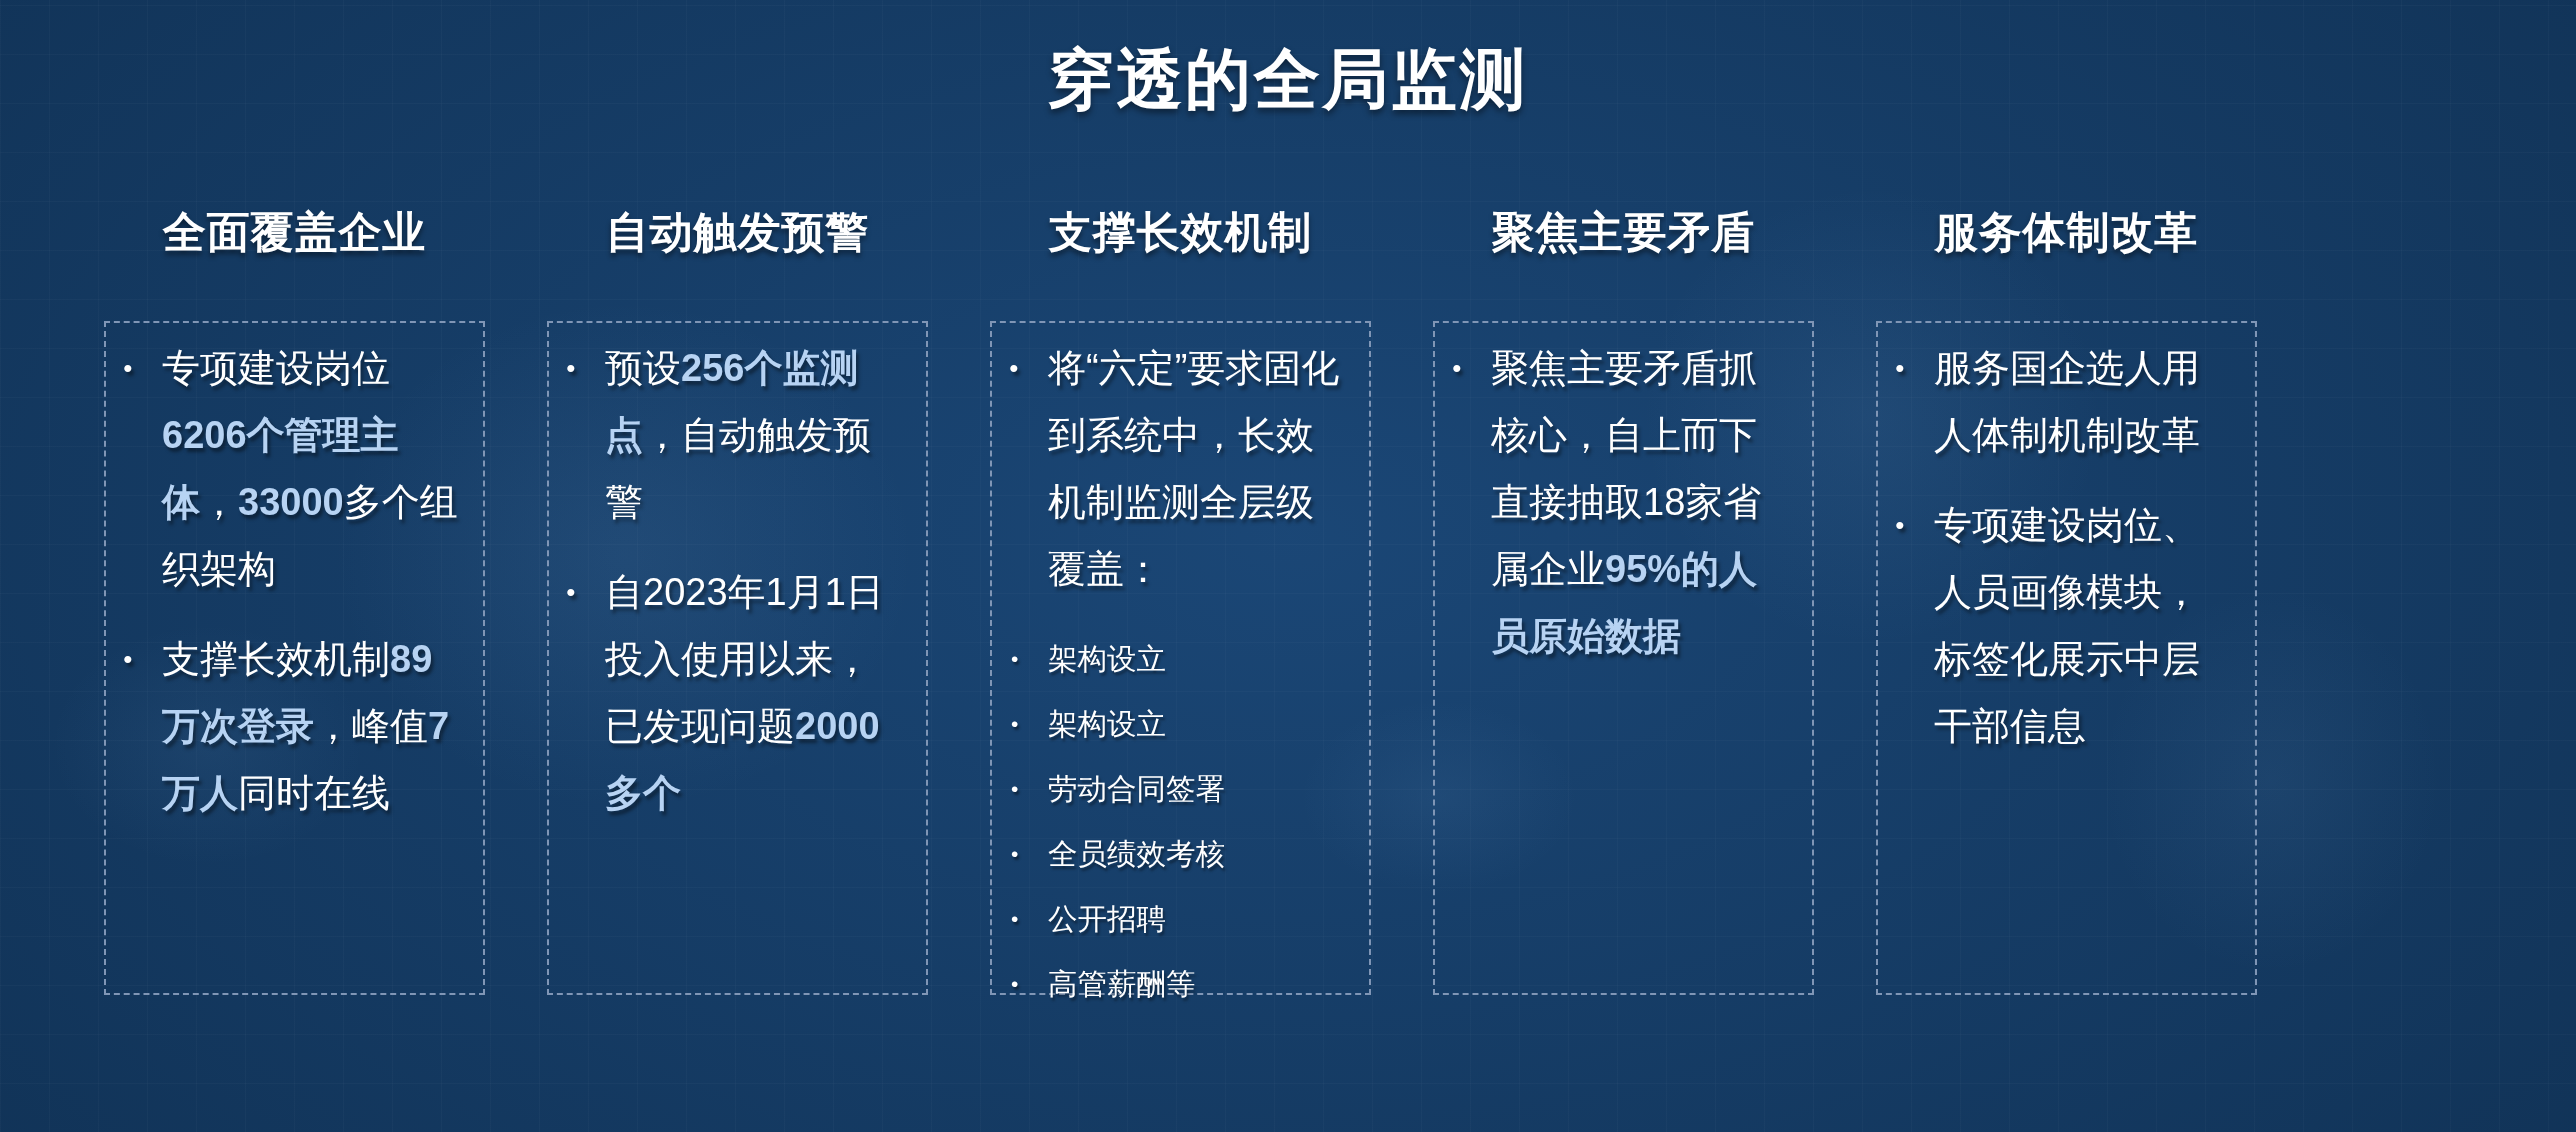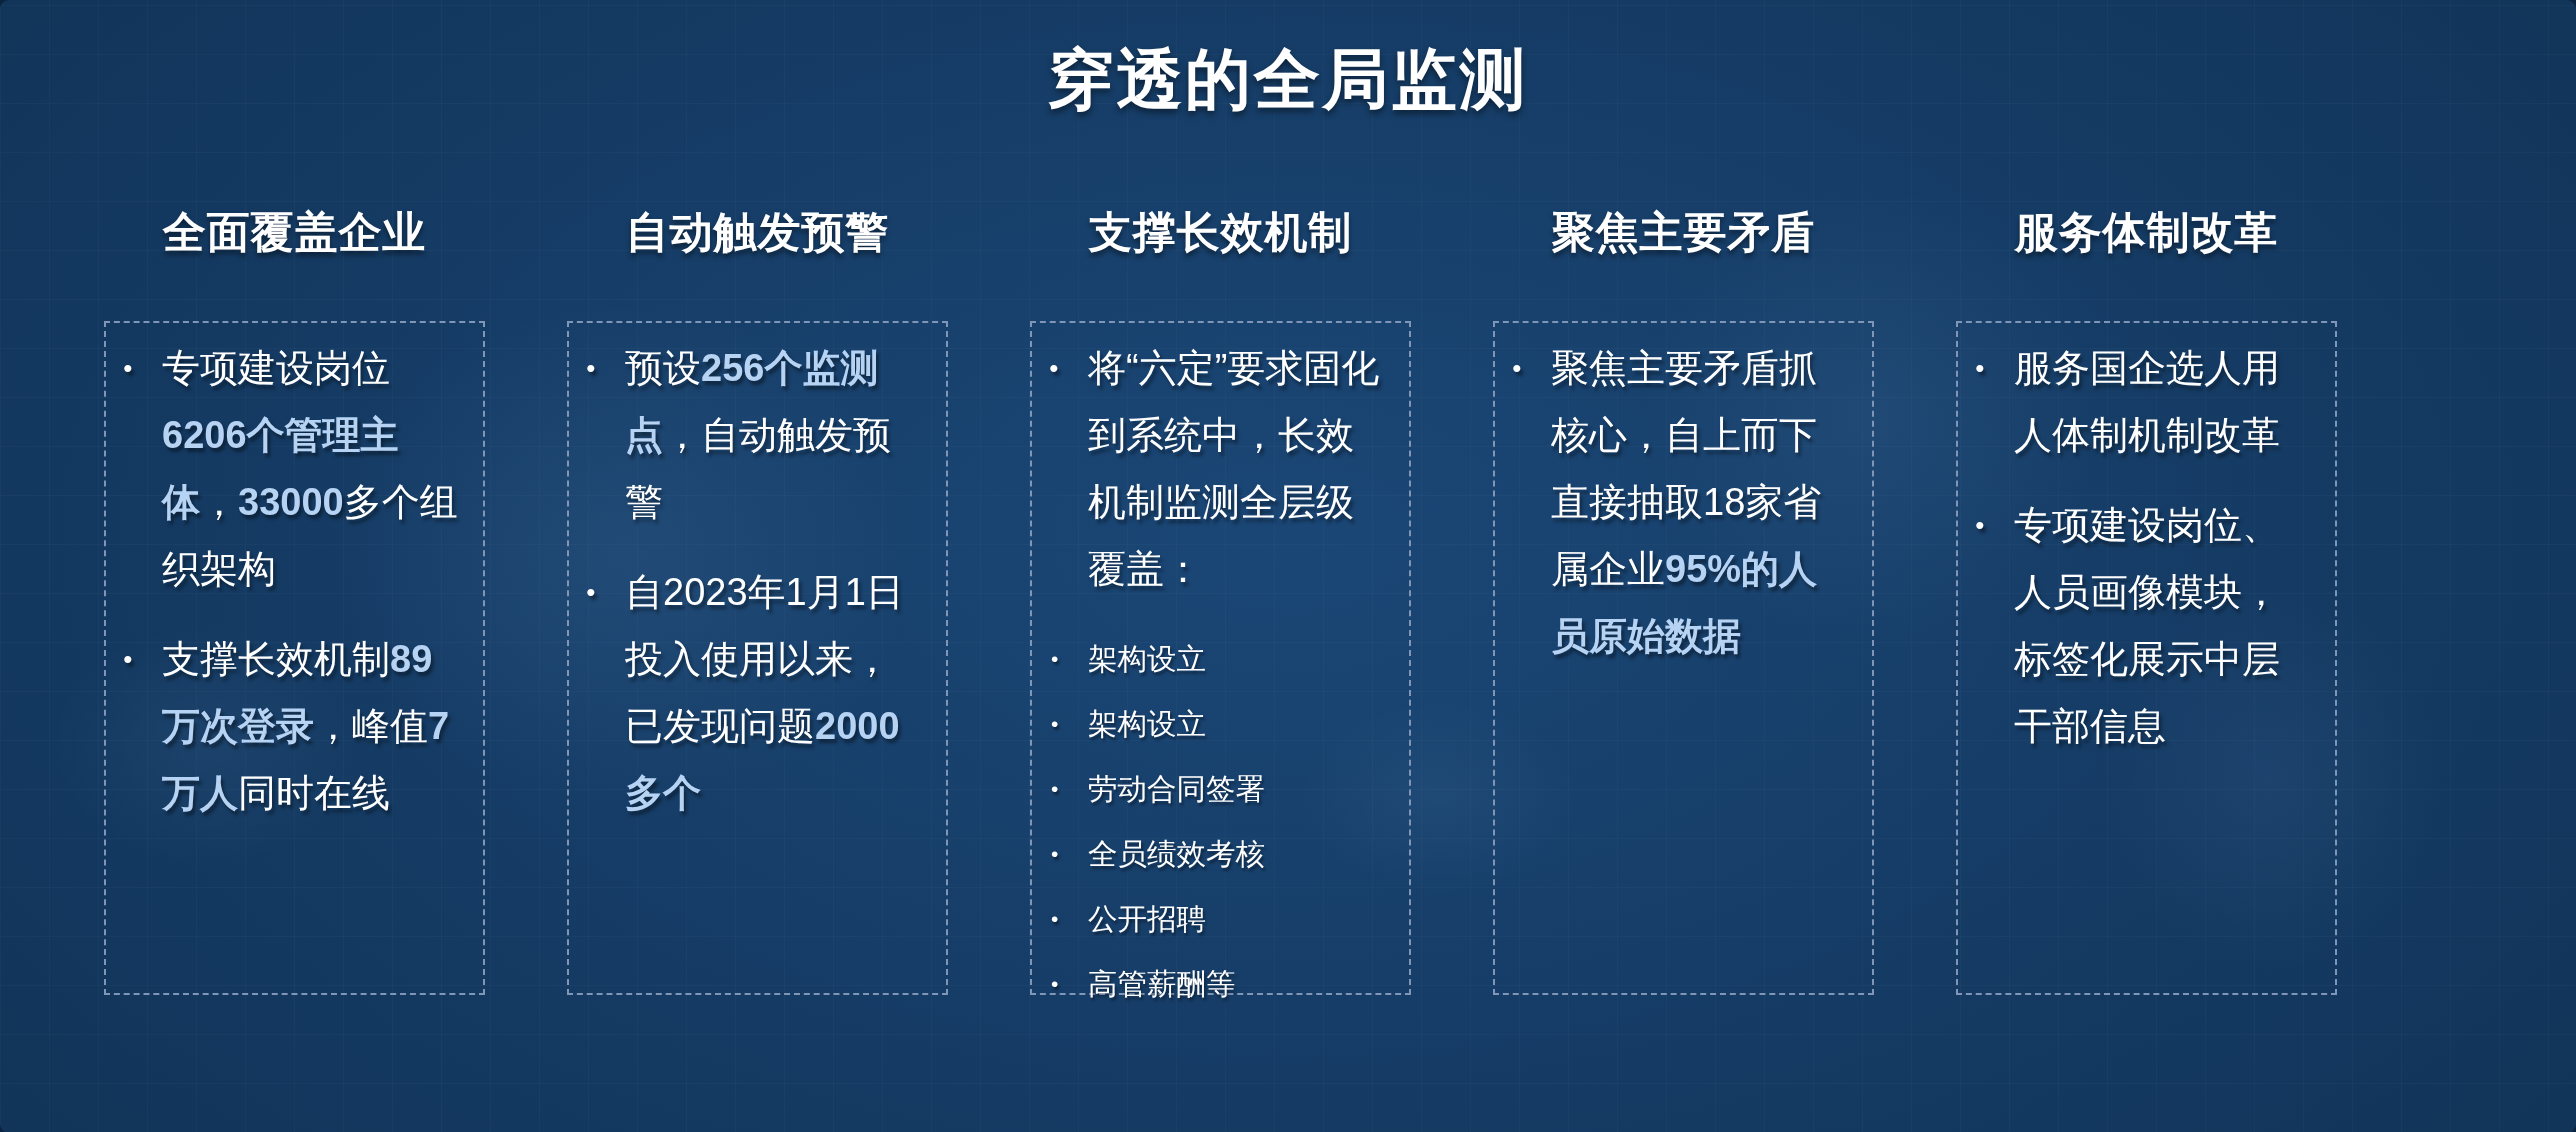--- a/index.html
+++ b/index.html
@@ -10,38 +10,37 @@
     background:
       radial-gradient(ellipse 416px 364px at 624px 555px,  rgba(125,175,225,0.10), rgba(125,175,225,0.0) 70%),
       radial-gradient(ellipse 225px 173px at 208px 745px,  rgba(125,175,225,0.08), rgba(125,175,225,0.0) 70%),
       radial-gradient(ellipse 329px 329px at 1872px 416px, rgba(125,175,225,0.09), rgba(125,175,225,0.0) 70%),
       radial-gradient(ellipse 243px 277px at 2271px 780px, rgba(125,175,225,0.08), rgba(125,175,225,0.0) 70%),
       radial-gradient(ellipse 199px 139px at 1439px 797px, rgba(125,175,225,0.08), rgba(125,175,225,0.0) 70%),
       radial-gradient(ellipse 1647px 953px at 1288px 537px, rgba(40,90,150,0.25), rgba(0,8,22,0.22) 100%),
       var(--bg,#16406b);
     font-family:"Liberation Sans","DejaVu Sans",sans-serif;
     color:var(--text,#ffffff);
-    border-radius:9px;
   }
   .bg-grid{
     position:absolute;inset:0;
     background:
       repeating-linear-gradient(0deg,  rgba(255,255,255,0.022) 0 1.3px, transparent 1.3px 49px),
       repeating-linear-gradient(90deg, rgba(255,255,255,0.022) 0 1.3px, transparent 1.3px 49px);
     pointer-events:none;
   }
   .title{
     position:absolute;top:35px;left:0;right:0;margin:0;
     text-align:center;
     font-size:66px;font-weight:700;letter-spacing:2.6px;
     text-shadow:0 4.3px 6px rgba(0,0,0,0.45);
   }
   .columns{
     position:absolute;left:104px;top:198px;
-    display:flex;gap:82px;
+    display:flex;gap:62px;
   }
   .column{width:381px;}
   .col-header{
     margin:0 0 55px 0;
     height:68px;line-height:68px;
     text-align:center;
     font-size:43px;font-weight:700;letter-spacing:0.9px;
     text-shadow:0 4.3px 5.2px rgba(0,0,0,0.45);
   }
   .col-box{

